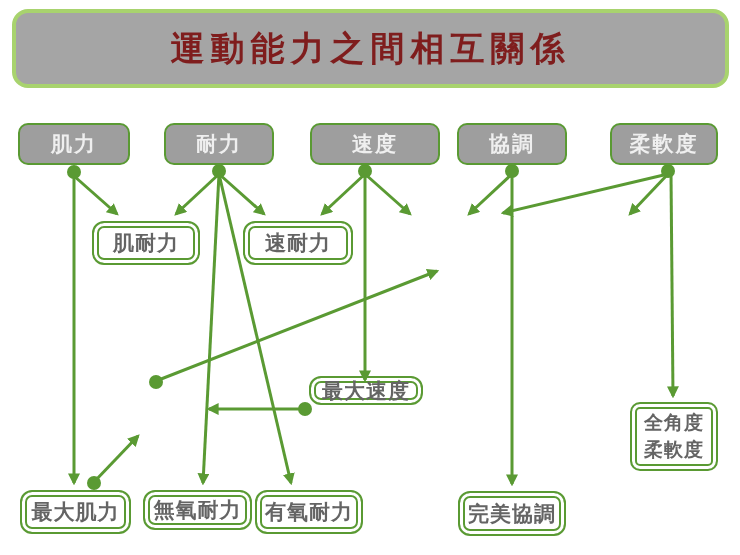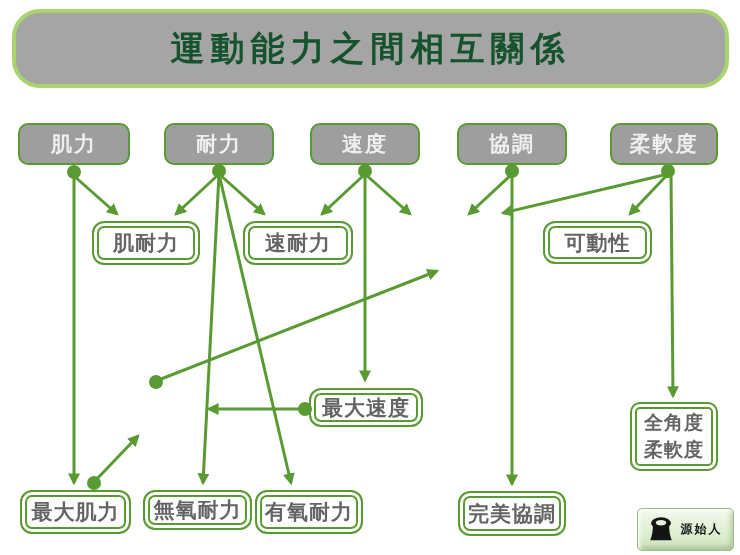--- a/index.html
+++ b/index.html
@@ -8,22 +8,22 @@
     --gray:#a5a5a5;
     --sub-text:#646464;
   }
   html,body{margin:0;padding:0;background:#fff;}
   .canvas{
     position:relative;width:740px;height:555px;background:#ffffff;overflow:hidden;
     font-family:"Liberation Sans","DejaVu Sans",sans-serif;
   }
   .title{
     position:absolute;left:12px;top:9px;width:709px;height:71px;
-    background:var(--gray);border:4px solid var(--light-green);border-radius:28px;
-    color:#14532d;font-size:34px;font-weight:bold;letter-spacing:6px;
+    background:var(--gray);border:4px solid var(--light-green);border-radius:16px;
+    color:#7f1d1d;font-size:34px;font-weight:bold;letter-spacing:6px;
     display:flex;align-items:center;justify-content:center;
   }
   .node{
     position:absolute;box-sizing:border-box;
     display:flex;align-items:center;justify-content:center;
     font-weight:bold;z-index:1;
   }
   .primary{
     background:#9e9e9e;color:#efefef;
     border:2.5px solid var(--green);border-radius:10px;
@@ -32,29 +32,29 @@
   .sub{
     background:#ffffff;color:var(--sub-text);
     border:2.5px solid var(--green);border-radius:12px;
     box-shadow: inset 0 0 0 3px #ffffff, inset 0 0 0 5px var(--green);
     font-size:21px;letter-spacing:1px;
   }
   .sub.two-line{white-space:pre-line;text-align:center;font-size:19px;line-height:1.4;letter-spacing:1px;}
   
   .n-strength{left:18px;top:123px;width:112px;height:42px;}
   .n-endurance{left:164px;top:123px;width:110px;height:42px;}
-  .n-speed{left:310px;top:123px;width:110px;height:42px;}
+  .n-speed{left:310px;top:123px;width:130px;height:42px;}
   .n-coordination{left:457px;top:123px;width:110px;height:42px;}
   .n-flexibility{left:610px;top:123px;width:108px;height:42px;}
   .n-muscular-endurance{left:92px;top:221px;width:108px;height:44px;}
   .n-speed-endurance{left:243px;top:221px;width:110px;height:44px;}
   .n-agility{left:393px;top:221px;width:109px;height:43px;}
   .n-mobility{left:543px;top:221px;width:109px;height:43px;}
   .n-explosive-power{left:92px;top:387px;width:110px;height:45px;}
-  .n-max-speed{left:309px;top:388px;width:114px;height:39px;font-family:Liberation Serif, serif;}
+  .n-max-speed{left:309px;top:376px;width:114px;height:29px;font-family:Liberation Serif, serif;}
   .n-max-strength{left:20px;top:490px;width:111px;height:44px;}
   .n-anaerobic-endurance{left:143px;top:490px;width:109px;height:40px;}
   .n-aerobic-endurance{left:255px;top:490px;width:108px;height:44px;}
   .n-perfect-coordination{left:458px;top:491px;width:108px;height:45px;}
   .n-full-range-flexibility{left:630px;top:402px;width:88px;height:69px;border-radius:10px;}
   .edges{position:absolute;left:0;top:0;z-index:2;pointer-events:none;}
   .edge{stroke:var(--green);stroke-width:3;fill:none;}
   .dot{fill:var(--green);}
   .logo{
     position:absolute;left:637px;top:508px;width:97px;height:43px;z-index:3;
@@ -73,21 +73,20 @@
   <div class="title">運動能力之間相互關係</div>
 
   <div class="node primary n-strength">肌力</div>
   <div class="node primary n-endurance">耐力</div>
   <div class="node primary n-speed">速度</div>
   <div class="node primary n-coordination">協調</div>
   <div class="node primary n-flexibility">柔軟度</div>
 
   <div class="node sub n-muscular-endurance">肌耐力</div>
   <div class="node sub n-speed-endurance">速耐力</div>
-  <div class="node sub n-mobility">可動性</div>
   <div class="node sub n-max-speed">最大速度</div>
   <div class="node sub n-max-strength">最大肌力</div>
   <div class="node sub n-anaerobic-endurance">無氧耐力</div>
   <div class="node sub n-aerobic-endurance">有氧耐力</div>
   <div class="node sub n-perfect-coordination">完美協調</div>
   <div class="node sub two-line n-full-range-flexibility">全角度
 柔軟度</div>
 
   <svg class="edges" width="740" height="555" viewBox="0 0 740 555">
     <defs>
@@ -119,24 +118,14 @@
       <circle class="dot" cx="219" cy="171" r="7"></circle>
       <circle class="dot" cx="365" cy="171" r="7"></circle>
       <circle class="dot" cx="512" cy="171" r="7"></circle>
       <circle class="dot" cx="668" cy="171" r="7"></circle>
       <circle class="dot" cx="156" cy="382" r="7"></circle>
       <circle class="dot" cx="94" cy="483" r="7"></circle>
       <circle class="dot" cx="305" cy="409" r="7"></circle>
     </g>
   </svg>
 
-  <div class="logo">
-    <span style="display:inline-flex;">
-      <svg width="24" height="27" viewBox="0 0 26 30">
-        <path d="M4 10 Q4 20 1 27 L25 27 Q22 20 22 10 Z" fill="#141414"></path>
-        <ellipse cx="13" cy="8" rx="11" ry="6.5" fill="#141414"></ellipse>
-        <ellipse cx="13" cy="7.5" rx="5.8" ry="3" fill="#e9f4de"></ellipse>
-      </svg>
-    </span>
-    <span class="logo-text">源始人</span>
-  </div>
 
 </div>
 
 </body></html>

